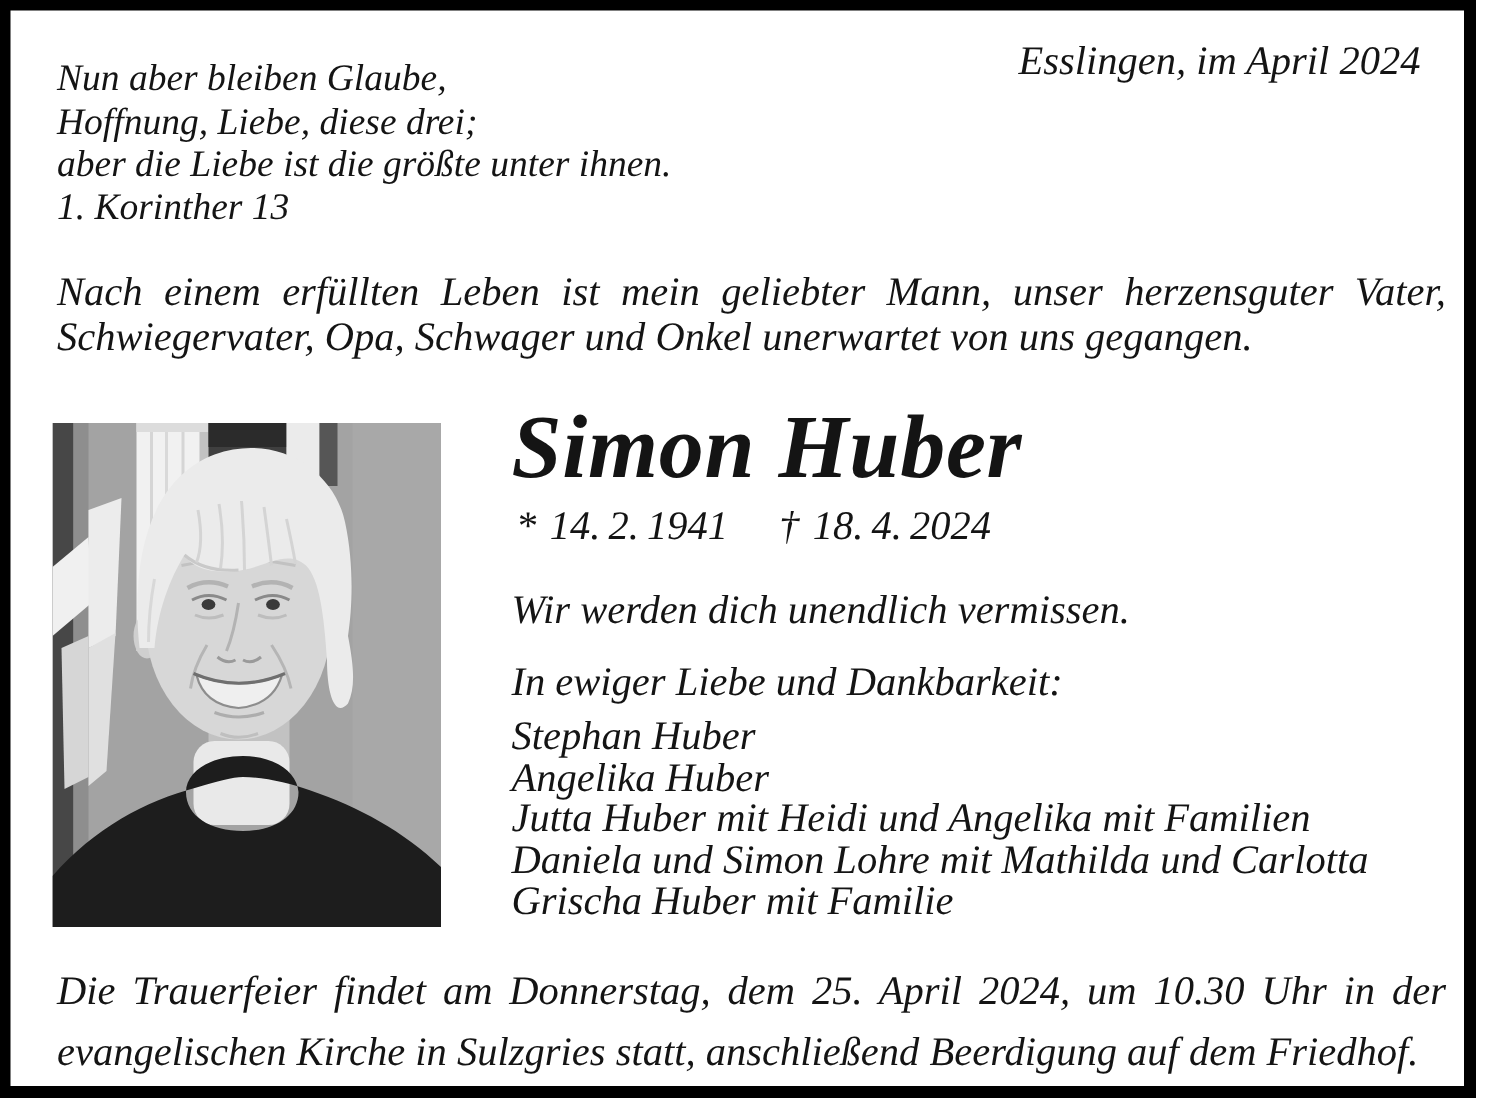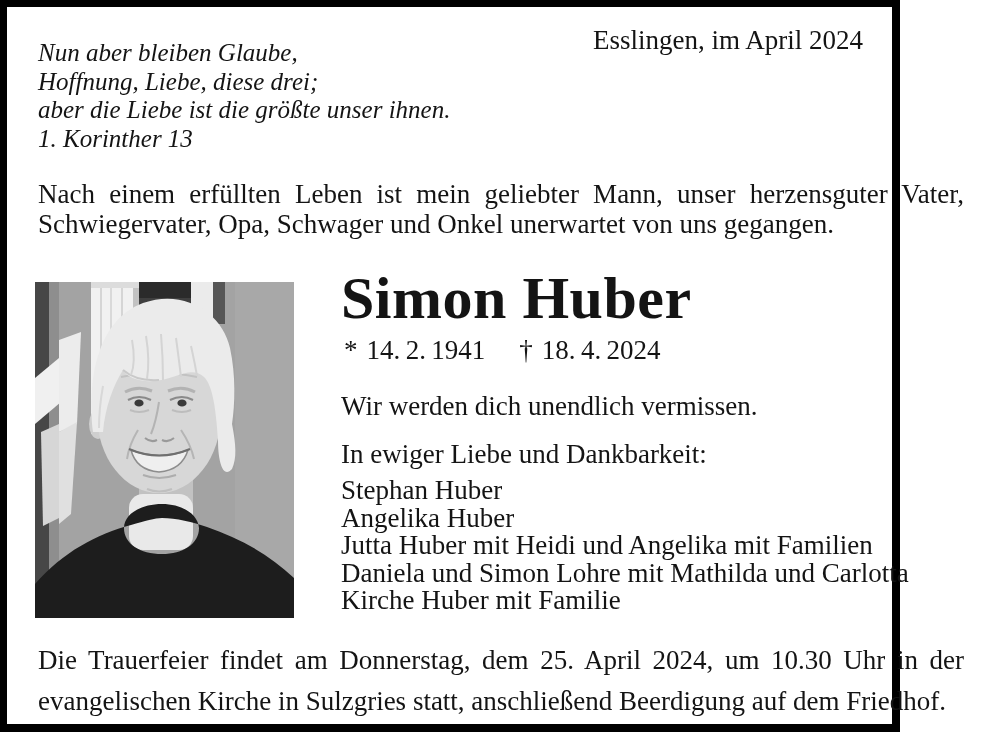--- a/index.html
+++ b/index.html
@@ -5,32 +5,32 @@
   html, body {
     margin: 0;
     padding: 0;
     width: 1000px;
     height: 732px;
     overflow: hidden;
     background: #ffffff;
   }
   .frame {
     position: relative;
-    width: 900px;
+    width: 984px;
     height: 732px;
     background: #000000;
     font-family: "Liberation Serif", "DejaVu Serif", serif;
     color: #141414;
   }
   .inner {
     position: absolute;
     left: 7px; top: 7px; right: 8px; bottom: 8px;
     background: #ffffff;
   }
-  .abs { position: absolute; }
+  .abs { position: absolute; font-style: italic; }
 
   .quote {
     left: 38px; top: 39px; width: 422px;
     font-style: italic;
     font-size: 25px;
     line-height: 28.5px;
     white-space: nowrap;
   }
   .quote .source { text-align: left; white-space: normal; }
 
@@ -93,21 +93,21 @@
 </style>
 </head>
 <body>
 
 <div class="frame">
   <div class="inner"></div>
 
   <div class="abs quote">
     <div>Nun aber bleiben Glaube,</div>
     <div>Hoffnung, Liebe, diese drei;</div>
-    <div>aber die Liebe ist die größte unser ihnen.</div>
+    <div>aber die Liebe ist die größte unter ihnen.</div>
     <div class="source">1. Korinther 13</div>
   </div>
 
   <div class="abs dateline">Esslingen, im April 2024</div>
 
   <div class="abs intro">Nach einem erfüllten Leben ist mein geliebter Mann, unser herzensguter Vater, Schwiegervater, Opa, Schwager und Onkel unerwartet von uns gegangen.</div>
 
   <div class="abs photo" title="Schwarz-weiß-Porträt eines lächelnden älteren Mannes mit weißem Haar und dunklem Pullover">
     <svg viewBox="0 0 259 336" preserveAspectRatio="none" role="img">
 
@@ -192,17 +192,17 @@
   </div>
 
   <div class="abs farewell">Wir werden dich unendlich vermissen.</div>
 
   <div class="abs mourners-heading">In ewiger Liebe und Dankbarkeit:</div>
   <div class="abs mourners">
     <div>Stephan Huber</div>
     <div>Angelika Huber</div>
     <div>Jutta Huber mit Heidi und Angelika mit Familien</div>
     <div>Daniela und Simon Lohre mit Mathilda und Carlotta</div>
-    <div>Kirche Huber mit Familie</div>
+    <div>Grischa Huber mit Familie</div>
   </div>
 
   <div class="abs funeral">Die Trauerfeier findet am Donnerstag, dem 25. April 2024, um 10.30 Uhr in der evangelischen Kirche in Sulzgries statt, anschließend Beerdigung auf dem Friedhof.</div>
 </div>
 
 </body></html>

